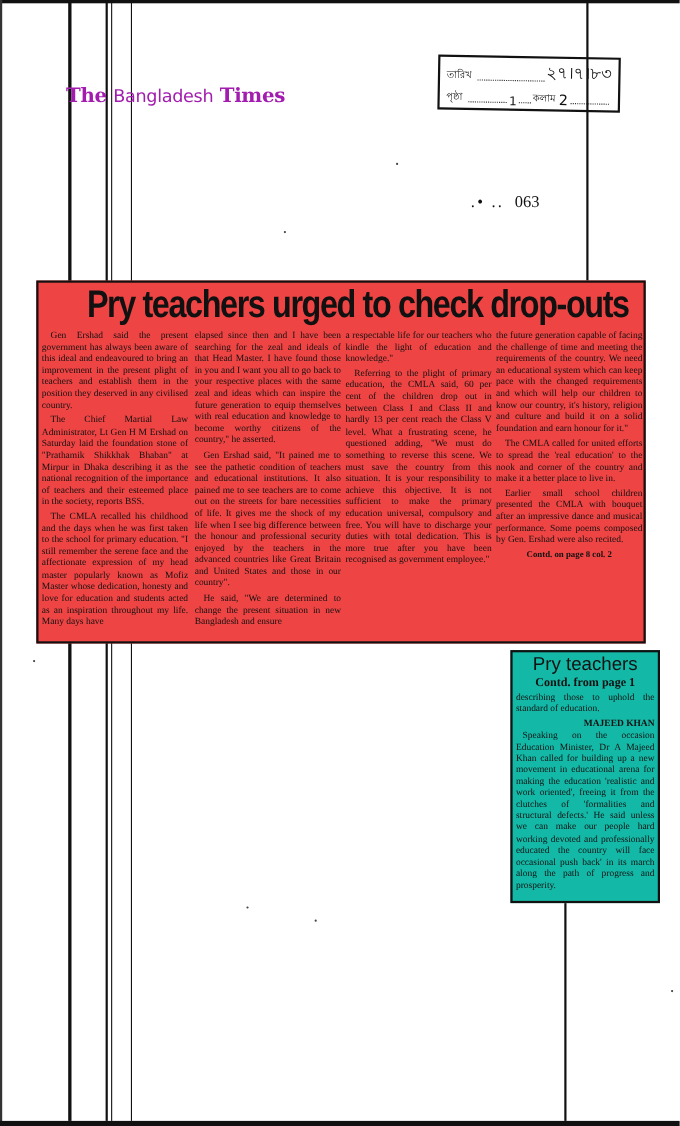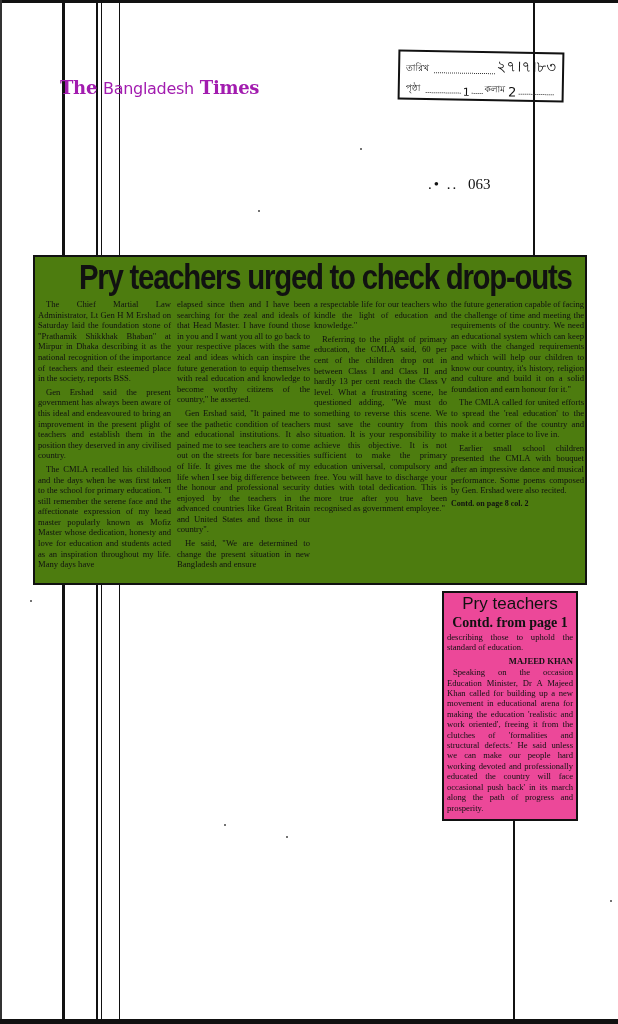--- a/index.html
+++ b/index.html
@@ -21,44 +21,44 @@
     border: 2px solid #111; transform: rotate(1deg); font-size: 10px; box-sizing: border-box; padding: 4px 6px;
   }
   .stamp .row { height: 20px; display: flex; align-items: flex-end; white-space: nowrap; }
   .stamp .lbl { font-family: "DejaVu Sans", sans-serif; font-size: 9px; margin-right: 3px; }
   .stamp .dots { flex: 1; border-bottom: 1px dotted #333; margin: 0 2px 3px 2px; position: relative; }
   .stamp .hand { font-family: "DejaVu Sans", sans-serif; font-size: 15px; position: relative; top: 2px; }
   .page-num { position: absolute; left: 428px; top: 176px; font-family: Liberation Serif, serif; font-size: 15px; }
   .page-num .dots { letter-spacing: 2px; margin-right: 6px; }
   .clip-main {
     position: absolute; left: 33px; top: 255px; width: 554px; height: 330px;
-    border: 2px solid #111; box-sizing: border-box; background: #4d7c0f;
+    border: 2px solid #111; box-sizing: border-box; background: #ef4444;
   }
   .headline {
     position: absolute; left: 0; top: 0; width: 550px; text-align: center;
     font-family: "Liberation Sans", sans-serif; font-weight: bold; font-size: 35px;
     letter-spacing: -1.5px; transform: scaleX(0.84); transform-origin: center top; white-space: nowrap; line-height: 40px;
   }
   .col {
     position: absolute; top: 42px; width: 133px; font-size: 8.6px; line-height: 10.6px;
     text-align: justify; hyphens: manual;
   }
   .col p { margin: 0 0 3px 0; text-indent: 8px; }
   .col p.noindent { text-indent: 0; }
   .clip-cont {
-    position: absolute; left: 442px; top: 591px; width: 136px; height: 230px;
-    border: 2px solid #111; box-sizing: border-box; background: #ec4899; padding: 2px 3px;
+    position: absolute; left: 464px; top: 591px; width: 136px; height: 230px;
+    border: 2px solid #111; box-sizing: border-box; background: #14b8a6; padding: 2px 3px;
   }
   .cont-head { text-align: center; font-family: "Liberation Sans", sans-serif; font-size: 17px; line-height: 18px; }
-  .cont-from { text-align: center; font-size: 14px; font-weight: bold; margin: 2px 0 1px; }
+  .cont-from { text-align: center; font-size: 11px; font-weight: bold; margin: 2px 0 1px; }
   .cont-body { font-size: 8.6px; line-height: 10.4px; text-align: justify; }
   .cont-body p { margin: 0 0 3px 0; text-indent: 6px; }
   .cont-body p.noindent { text-indent: 0; }
   .cont-sub { text-align: right; font-weight: bold; font-size: 8.6px; margin: 1px 0; }
-  .contd-note { font-weight: bold; font-size: 8px; margin-top: 2px; text-indent: 0 !important; }
+  .contd-note { text-align: center; font-weight: bold; font-size: 8px; margin-top: 2px; text-indent: 0 !important; }
   .speck { position: absolute; width: 2px; height: 2px; background: #444; border-radius: 1px; }
 </style>
 </head>
 <body>
 
 <div class="frame-top"></div>
 <div class="frame-left"></div>
 <div class="frame-bottom"></div>
 
 <div class="vline" style="left:62px;top:0;width:3px;height:1019px;"></div>
@@ -93,22 +93,22 @@
 
 <div class="page-num">
   <span class="dots">.• ..</span>
   <span>063</span>
 </div>
 
 <div class="clip-main">
   <div class="headline">Pry teachers urged to check drop-outs</div>
 
   <div class="col" style="left:3px;">
+    <p>Gen Ershad said the present government has always been aware of this ideal and endeavoured to bring an improvement in the present plight of teachers and establish them in the position they deserved in any civilised country.</p>
     <p>The Chief Martial Law Administrator, Lt Gen H M Ershad on Saturday laid the foundation stone of "Prathamik Shikkhak Bhaban" at Mirpur in Dhaka describing it as the national recognition of the importance of teachers and their esteemed place in the society, reports BSS.</p>
-    <p>Gen Ershad said the present government has always been aware of this ideal and endeavoured to bring an improvement in the present plight of teachers and establish them in the position they deserved in any civilised country.</p>
     <p>The CMLA recalled his childhood and the days when he was first taken to the school for primary education. "I still remember the serene face and the affectionate expression of my head master popularly known as Mofiz Master whose dedication, honesty and love for education and students acted as an inspiration throughout my life. Many days have</p>
   </div>
   <div class="col" style="left:142px;">
     <p class="noindent">elapsed since then and I have been searching for the zeal and ideals of that Head Master. I have found those in you and I want you all to go back to your respective places with the same zeal and ideas which can inspire the future generation to equip themselves with real education and knowledge to become worthy citizens of the country," he asserted.</p>
     <p>Gen Ershad said, "It pained me to see the pathetic condition of teachers and educational institutions. It also pained me to see teachers are to come out on the streets for bare necessities of life. It gives me the shock of my life when I see big difference between the honour and professional security enjoyed by the teachers in the advanced countries like Great Britain and United States and those in our country".</p>
     <p>He said, "We are determined to change the present situation in new Bangladesh and ensure</p>
   </div>
   <div class="col" style="left:279px;">
     <p class="noindent">a respectable life for our teachers who kindle the light of education and knowledge."</p>
     <p>Referring to the plight of primary education, the CMLA said, 60 per cent of the children drop out in between Class I and Class II and hardly 13 per cent reach the Class V level. What a frustrating scene, he questioned adding, "We must do something to reverse this scene. We must save the country from this situation. It is your responsibility to achieve this objective. It is not sufficient to make the primary education universal, compulsory and free. You will have to discharge your duties with total dedication. This is more true after you have been recognised as government employee."</p>

